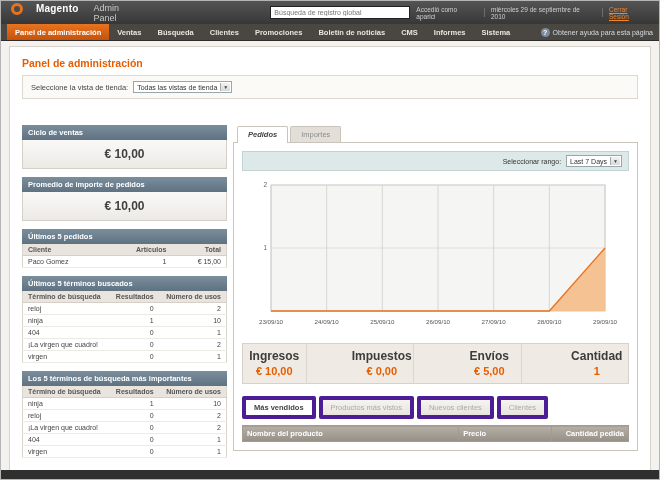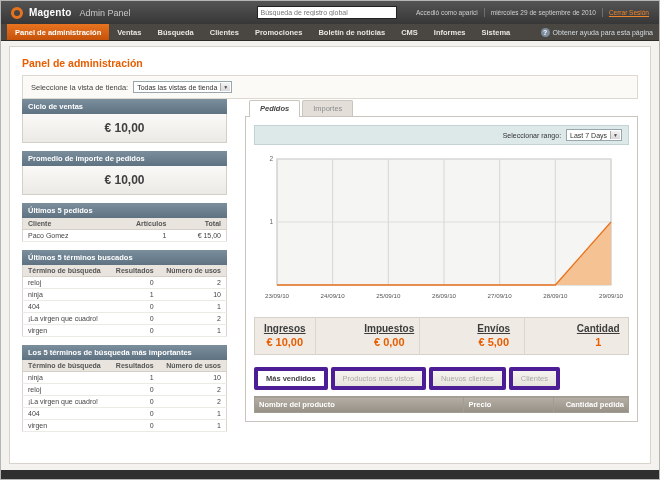--- a/index.html
+++ b/index.html
@@ -1,21 +1,21 @@
 <!DOCTYPE html>
 <html><head>
 <meta charset="utf-8">
 <style>
   * { margin:0; padding:0; box-sizing:border-box; }
   body { font-family:"Liberation Sans", sans-serif; background:#dfdfdf; }
   .screen { width:660px; height:480px; position:relative; background:#f3f2ef; overflow:hidden; border:1px solid #b5b5b5; }
 
   
   .top-header { height:23px; background:linear-gradient(#545454,#373737); display:flex; align-items:center; padding:0 10px; gap:6px; }
-  .logo { display:flex; align-items:center; gap:6px; }
+  .logo { display:flex; align-items:flex-start; gap:13px; }
   .logo-ring { width:12px; height:12px; border-radius:50%; border:3px solid #e8731f; }
   .logo-magento { color:#fff; font-size:10px; font-weight:bold; letter-spacing:.2px; }
   .logo-admin { color:#c9c9c9; font-size:9px; margin-left:2px; }
   .search-wrap { margin-left:120px; display:flex; align-items:flex-end; }
   .search-wrap input { width:140px; height:13px; font-size:7px; border:1px solid #222; padding:0 3px; background:#fff; color:#555; font-family:"Liberation Sans",sans-serif; }
   .header-right { margin-left:auto; display:flex; align-items:center; gap:6px; font-size:6.5px; color:#cfcfcf; }
   .hdr-sep { width:1px; height:9px; background:#6d6d6d; }
   .logout { color:#f1862b; text-decoration:underline; cursor:pointer; }
 
   
@@ -25,21 +25,21 @@
   .nav-help { margin-left:auto; color:#d5dbe1; font-size:7px; display:flex; align-items:center; gap:3px; white-space:nowrap; }
   .help-icon { width:9px; height:9px; border-radius:50%; background:#7b8c9d; color:#fff; font-size:7px; line-height:9px; text-align:center; font-weight:bold; }
 
   
   .card { margin:5px 8px 14px; border:1px solid #d8d4cc; background:#fff; padding:8px 12px 12px; min-height:418px; }
   .page-title { color:#e85d00; font-size:10.5px; font-weight:bold; padding:2px 0 6px; }
   .store-row { border:1px solid #ddd9d0; background:#fbfaf7; padding:5px 8px; display:flex; align-items:center; gap:5px; font-size:7.5px; color:#444; }
   .select { display:inline-flex; align-items:center; background:#fff; border:1px solid #98a6ad; font-size:7px; color:#333; padding:1px 1px 1px 3px; gap:3px; height:12px; cursor:pointer; }
   .select .arrow { font-size:5px; color:#444; background:linear-gradient(#f2f2f2,#d8d8d8); border-left:1px solid #aaa; padding:1px 2px; }
 
-  .columns { display:flex; gap:18px; margin-top:0; }
+  .columns { display:flex; gap:6px; margin-top:26px; }
   .left-col { width:205px; flex:none; display:flex; flex-direction:column; gap:8px; }
   .right-col { flex:1; min-width:0; }
 
   .panel-head { background:linear-gradient(#7b8e9c,#5e7282); color:#fff; font-size:7.5px; font-weight:bold; padding:3px 6px; }
   .panel-value { border:1px solid #d4d0c8; border-top:none; background:linear-gradient(#faf9f7,#eceae5); text-align:center; font-size:12px; font-weight:bold; color:#3f3f3f; padding:7px 0; }
 
   table { width:100%; border-collapse:collapse; }
   .side-table { font-size:7px; color:#444; border:1px solid #d9d5cd; border-top:none; }
   .side-table th { background:#e9e5de; font-weight:bold; text-align:left; padding:2px 5px; border-bottom:1px solid #d4d0c8; color:#555; font-size:7px; }
   .side-table td { padding:2px 5px; border-bottom:1px solid #eceae4; background:#fff; }
@@ -49,21 +49,21 @@
   .tab { font-size:7.5px; padding:3px 10px; border:1px solid #c9c5bd; border-bottom:none; background:#e3dfd8; color:#8d8d8d; border-radius:2px 2px 0 0; cursor:pointer; }
   .tab.active { background:#fff; font-weight:bold; color:#444; position:relative; top:1px; padding-bottom:4px;font-style:italic; }
   .tab-panel { border:1px solid #c9c5bd; background:#fff; padding:8px; }
 
   .range-bar { background:#dde8e8; border:1px solid #c3d2d2; padding:3px 6px; display:flex; justify-content:flex-end; align-items:center; gap:5px; font-size:7px; color:#333; }
   .chart { margin-top:8px; text-align:center; }
 
   .stats { display:flex; border:1px solid #d6d2c9; background:#efebe4; margin-top:8px; }
   .stat { flex:1; text-align:center; padding:5px 0 6px; }
   .stat + .stat { border-left:1px solid #dbd7cf;padding-left:44px; }
-  .stat-label { font-size:10px; font-weight:bold; color:#3c3c3c;text-decoration:underline; }
+  .stat-label { font-size:12px; font-weight:bold; color:#3c3c3c; }
   .stat-value { font-size:11px; font-weight:bold; color:#e85d00; margin-top:2px; }
 
   .bottom-tabs { display:flex; gap:3px; margin-top:12px; }
   .btab { font-size:7.5px; padding:3px 8px; border:4px solid #4c1d95; background:linear-gradient(#f6f4f0,#e8e4dd); color:#ababab; border-radius:2px; cursor:pointer; white-space:nowrap; }
   .btab.active { color:#444; font-weight:bold; background:#fff; }
 
   .grid-table { margin-top:6px; }
   .grid-table th { background:linear-gradient(#b5afa6,#968f85); color:#fff; font-size:7.5px; font-weight:bold; padding:3px 4px; border:1px solid #a29c92; text-align:left; }
   .grid-table th:nth-child(1){ width:56%; }
   .grid-table th:nth-child(2){ width:24%; }

